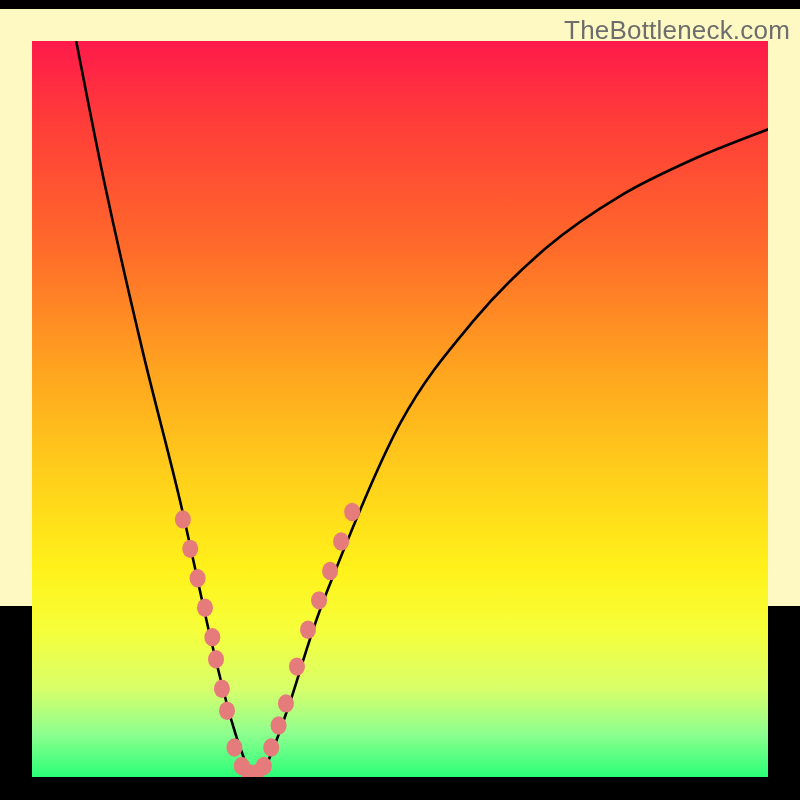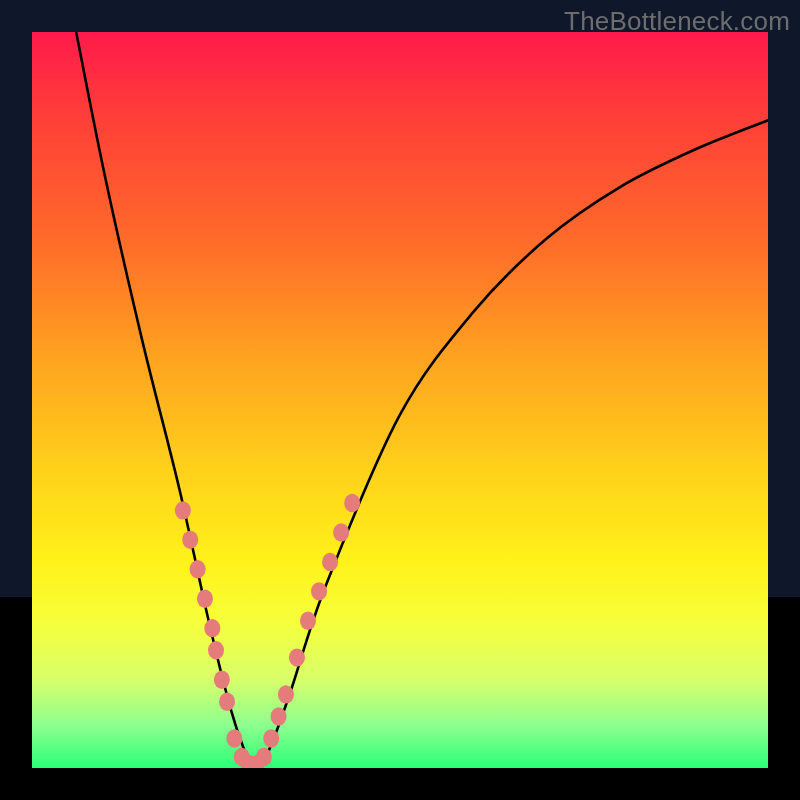--- a/index.html
+++ b/index.html
@@ -6,25 +6,25 @@
     margin: 0;
     padding: 0;
     width: 800px;
     height: 800px;
     background: #000;
     overflow: hidden;
     font-family: Arial, Helvetica, sans-serif;
   }
   .frame {
     position: absolute;
-    top: 0;
+    top: 9px;
     left: 0;
     width: 800px;
     height: 597px;
-    background: #0f172a;
+    background: #fef9c3;
   }
   .plot {
     position: absolute;
     top: 32px;
     left: 32px;
     width: 736px;
     height: 736px;
     
     background: linear-gradient(
       to bottom,

